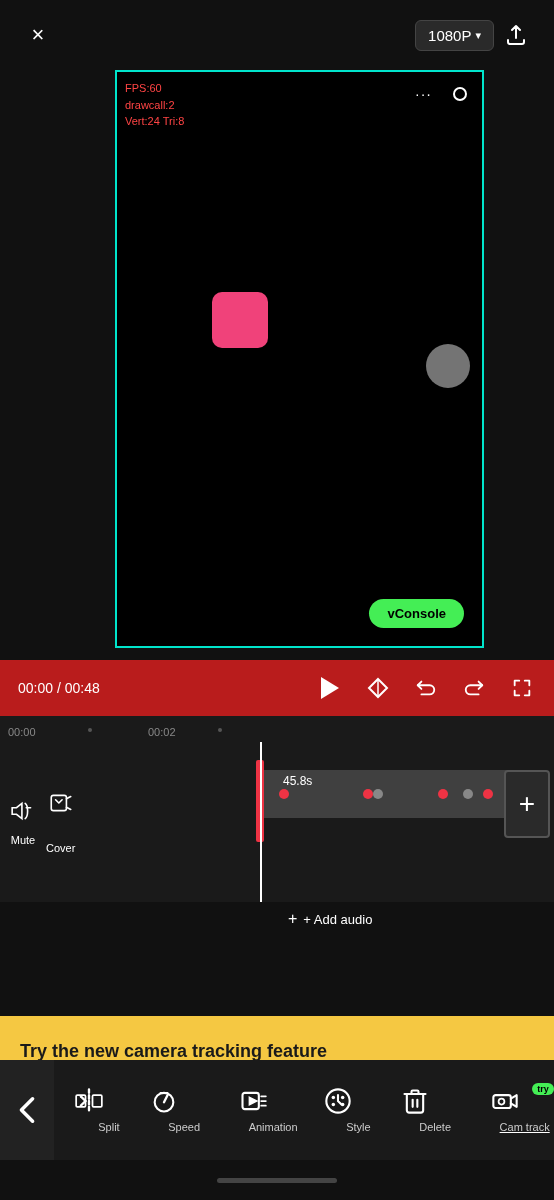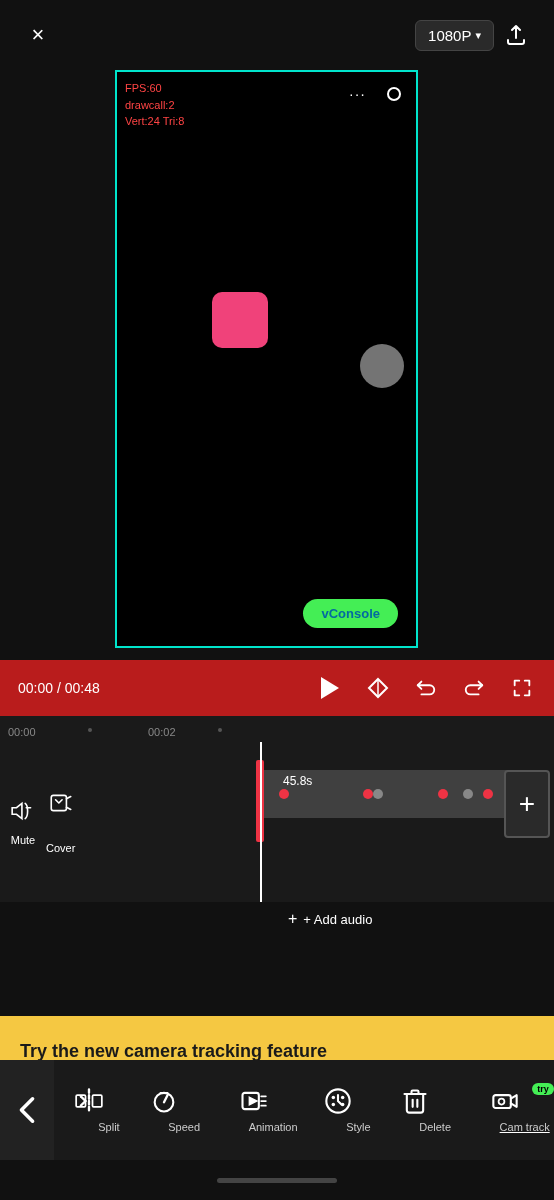--- a/index.html
+++ b/index.html
@@ -61,21 +61,21 @@
       justify-content: center;
       color: #ffffff;
       cursor: pointer;
     }
 
     
     .preview-container {
       position: absolute;
       top: 70px;
       left: 115px;
-      width: 303px;
+      width: 369px;
       height: 578px;
       border: 2px solid #00e5cc;
       background: #000000;
       overflow: hidden;
     }
     .debug-info {
       position: absolute;
       top: 8px;
       left: 8px;
       color: #ff4444;
@@ -137,21 +137,21 @@
       opacity: 0.85;
     }
     
     .vconsole-btn {
       position: absolute;
       bottom: 18px;
       right: 18px;
       background: #44ee55;
       border-radius: 20px;
       padding: 7px 18px;
-      color: #0369a1;
+      color: #000000;
       font-size: 13px;
       font-weight: 600;
       cursor: pointer;
     }
 
     
     .playback-bar {
       position: absolute;
       top: 660px;
       left: 0;

